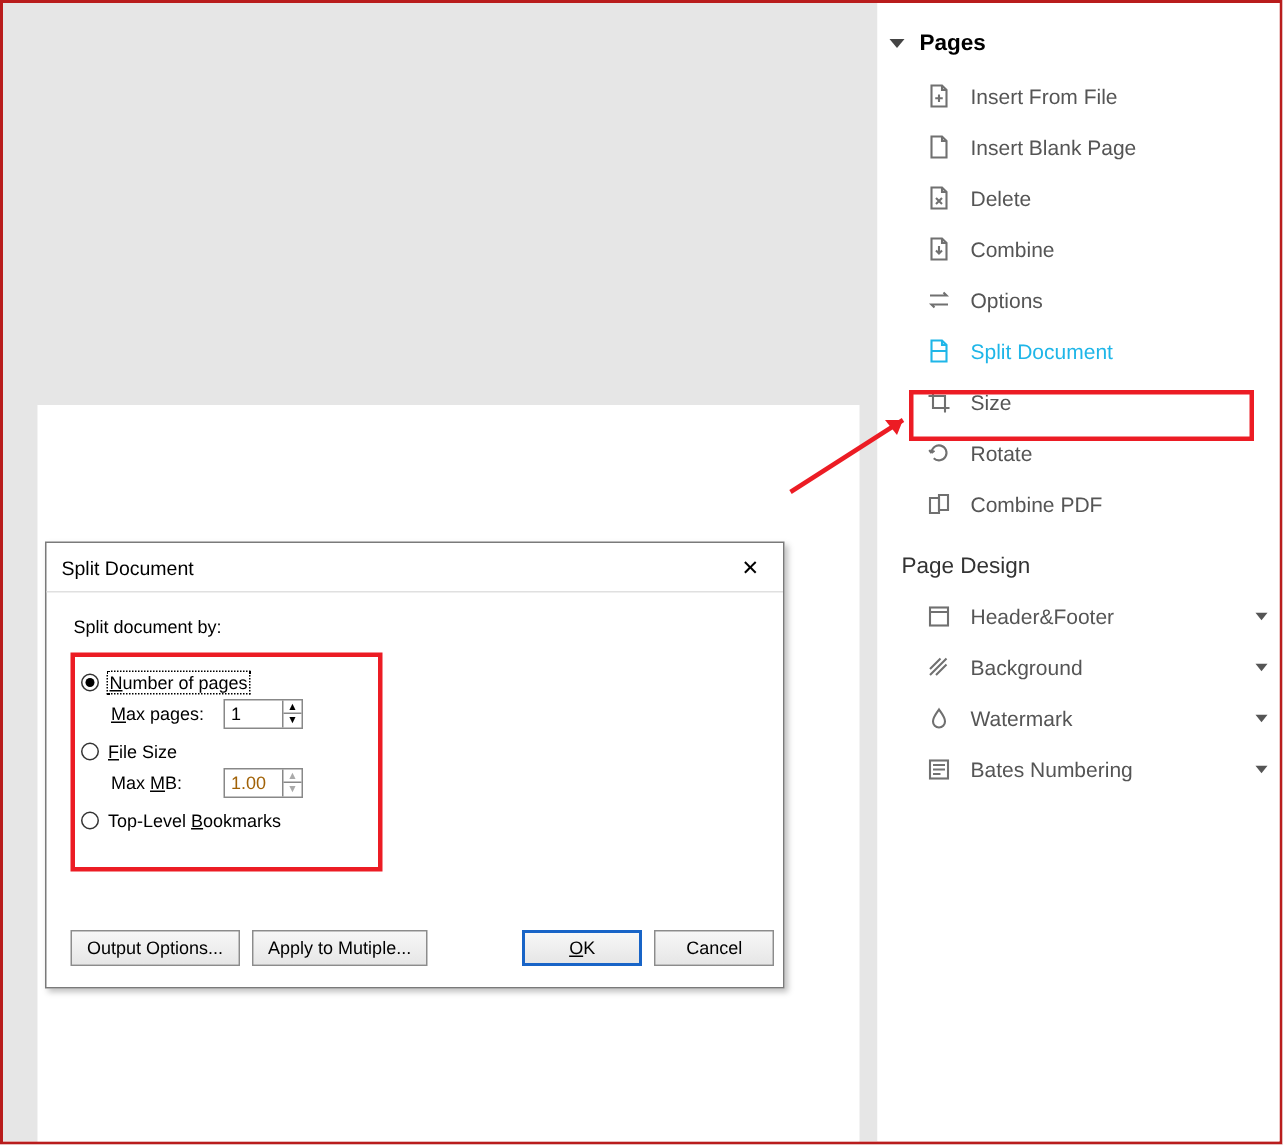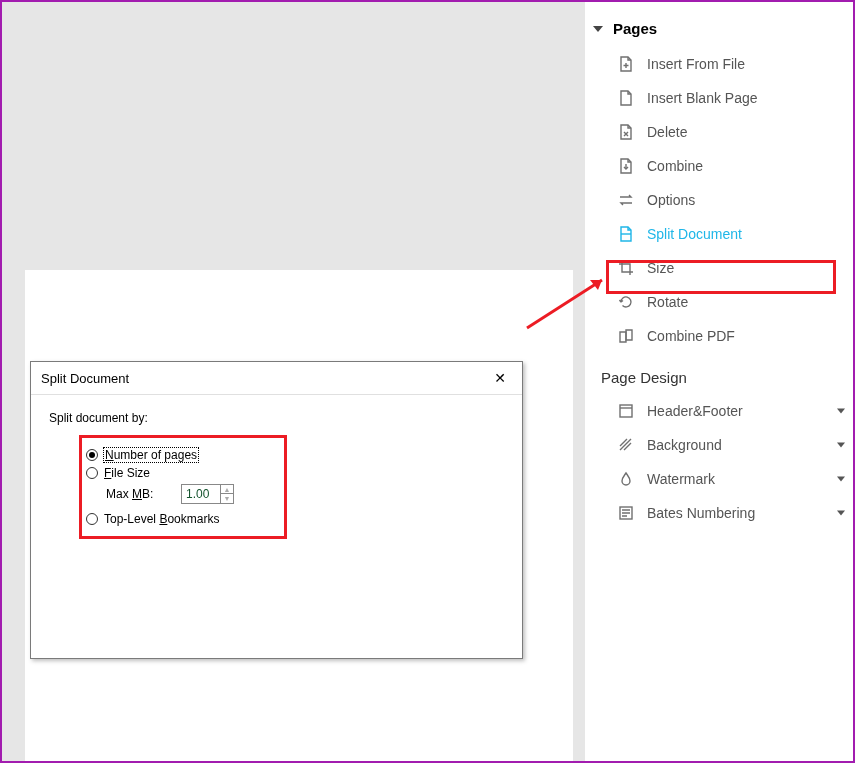--- a/index.html
+++ b/index.html
@@ -5,21 +5,21 @@
   * { box-sizing: border-box; }
   body {
     margin: 0;
     font-family: "Segoe UI", Tahoma, sans-serif;
     background: #fff;
   }
   .frame {
     position: relative;
     width: 855px;
     height: 763px;
-    border: 2px solid #a21caf;
+    border: 2px solid #b91c1c;
     overflow: hidden;
   }
   .left-canvas {
     position: absolute;
     left: 0;
     top: 0;
     width: 583px;
     height: 100%;
     background: #e6e6e6;
   }
@@ -122,23 +122,22 @@
     font-size: 13px;
     color: #000;
     border-bottom: 1px solid #e0e0e0;
   }
   .dlg-close { font-size: 14px; color: #000; cursor: pointer; padding: 2px 6px; }
   .dlg-body { padding: 10px 16px; font-size: 12px; color: #000; }
   .dlg-label { margin: 6px 0 10px 2px; }
   .opt-box {
     border: 3px solid #ec1c24;
     border-radius: 0;
-    padding: 6px 8px 6px 4px;
+    padding: 6px 8px 20px 4px;
     width: 208px;
-    margin-left: 32px;
   }
   .radio-row {
     display: flex;
     align-items: center;
     margin: 4px 0;
     font-size: 12px;
   }
   .radio {
     width: 12px;
     height: 12px;
@@ -163,21 +162,21 @@
   .sub-row label { width: 75px; }
   .spinner {
     display: inline-flex;
     align-items: center;
     border: 1px solid #888;
     height: 20px;
     background: #fff;
   }
   .spinner.disabled { background:#fff; color:#aaa; }
   .spinner .num { width: 38px; padding: 0 4px; font-size:12px; }
-  .spinner.disabled .num { color:#14532d; }
+  .spinner.disabled .num { color:#a16207; }
   .spinner .arrows { display:flex; flex-direction:column; border-left:1px solid #888; }
   .spinner .arrows span {
     width:12px; height:9px; font-size:7px; line-height:9px; text-align:center;
     border-bottom:1px solid #888; cursor:pointer;
   }
   .spinner .arrows span:last-child { border-bottom:none; }
   .btn-row {
     position: absolute;
     left: 16px;
     bottom: 14px;
@@ -332,20 +331,30 @@
       <span>Split Document</span>
       <span class="dlg-close">✕</span>
     </div>
     <div class="dlg-body">
       <div class="dlg-label">Split document by:</div>
 
       <div class="opt-box">
         <div class="radio-row">
           <span class="radio checked"></span>
           <span class="opt-label focused"><span style="text-decoration:underline">N</span><span>umber of pages</span></span>
+        </div>
+        <div class="sub-row">
+          <label><span style="text-decoration:underline">M</span>ax pages:</label>
+          <span class="spinner">
+            <span class="num">1</span>
+            <span class="arrows">
+                <span>▲</span>
+                <span>▼</span>
+              </span>
+          </span>
         </div>
 
         <div class="radio-row">
           <span class="radio"></span>
           <span class="opt-label"><span style="text-decoration:underline">F</span>ile Size</span>
         </div>
         <div class="sub-row">
           <label>Max <span style="text-decoration:underline">M</span>B:</label>
           <span class="spinner disabled">
             <span class="num">1.00</span>
@@ -356,15 +365,21 @@
           </span>
         </div>
 
         <div class="radio-row">
           <span class="radio"></span>
           <span class="opt-label">Top-Level <span style="text-decoration:underline">B</span>ookmarks</span>
         </div>
       </div>
     </div>
 
+    <div class="btn-row">
+      <div class="btn">Output Options...</div>
+      <div class="btn">Apply to Mutiple...</div>
+      <div class="btn ok"><span style="text-decoration:underline">O</span>K</div>
+      <div class="btn">Cancel</div>
+    </div>
   </div>
 
 </div>
 
 </body></html>

